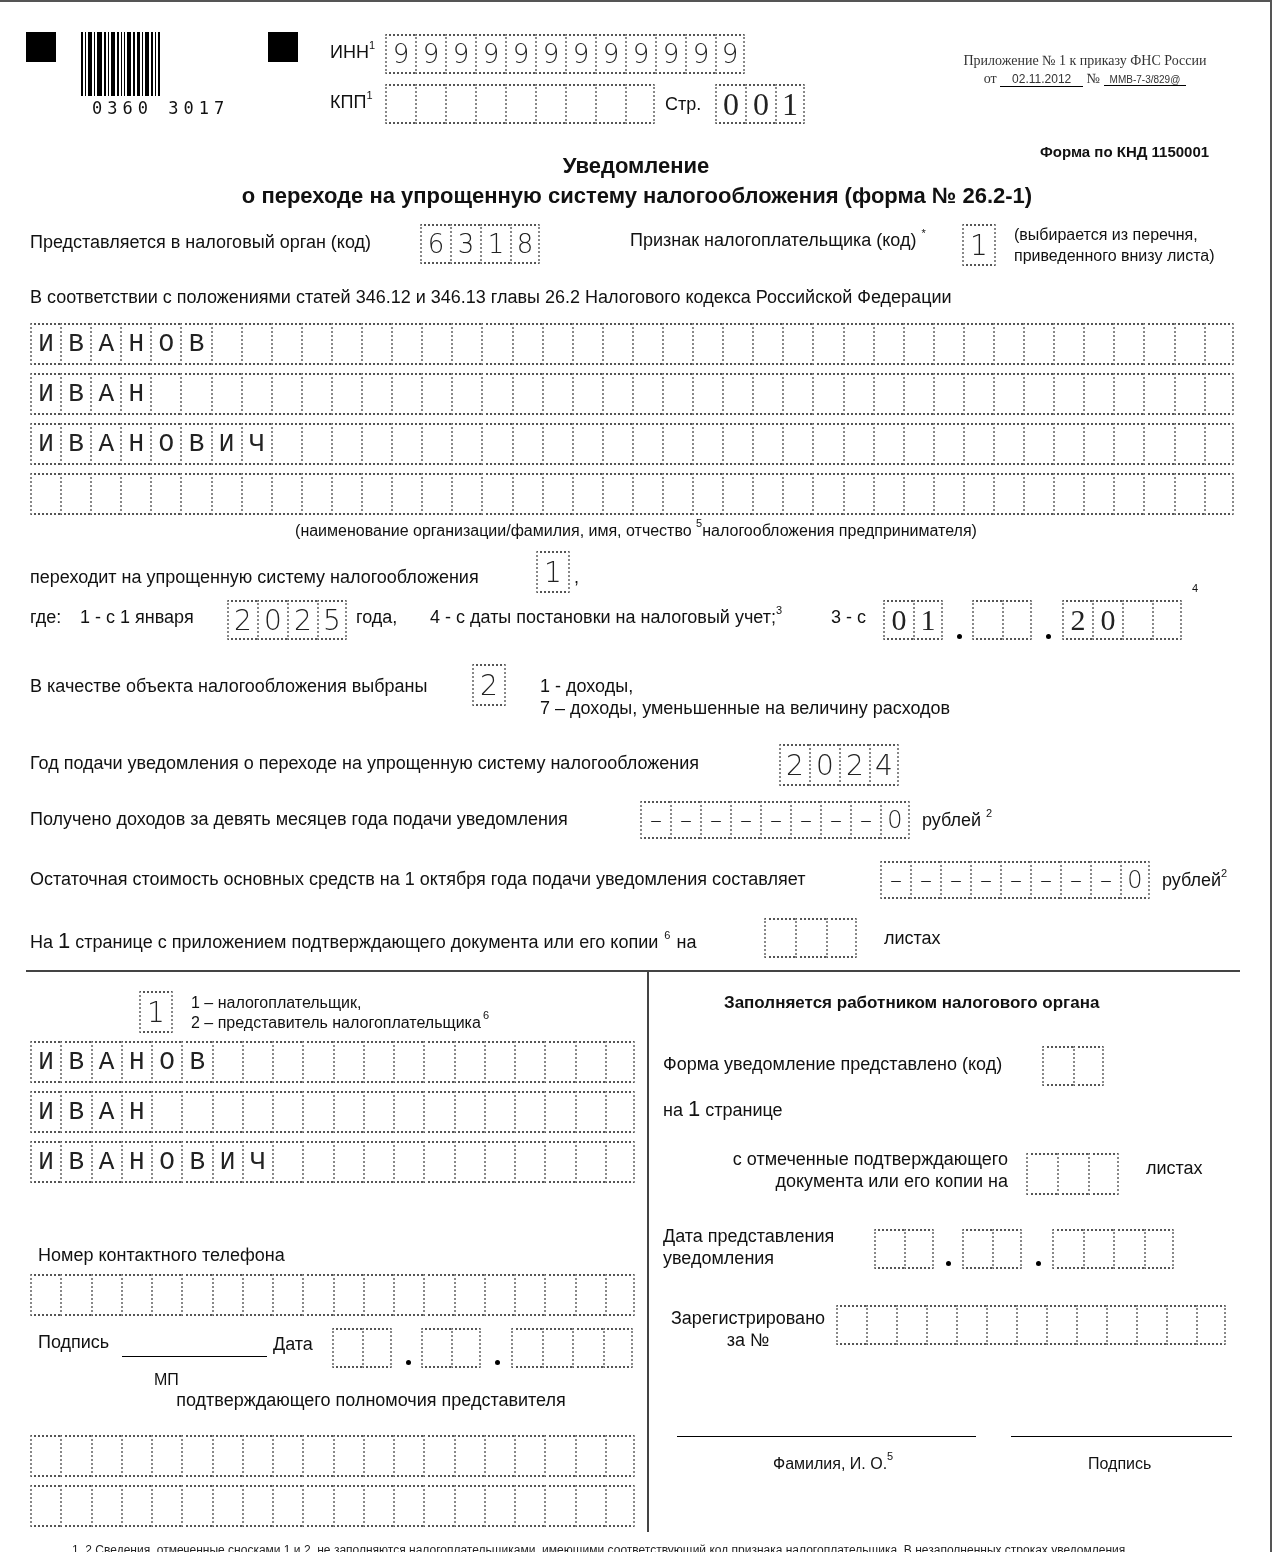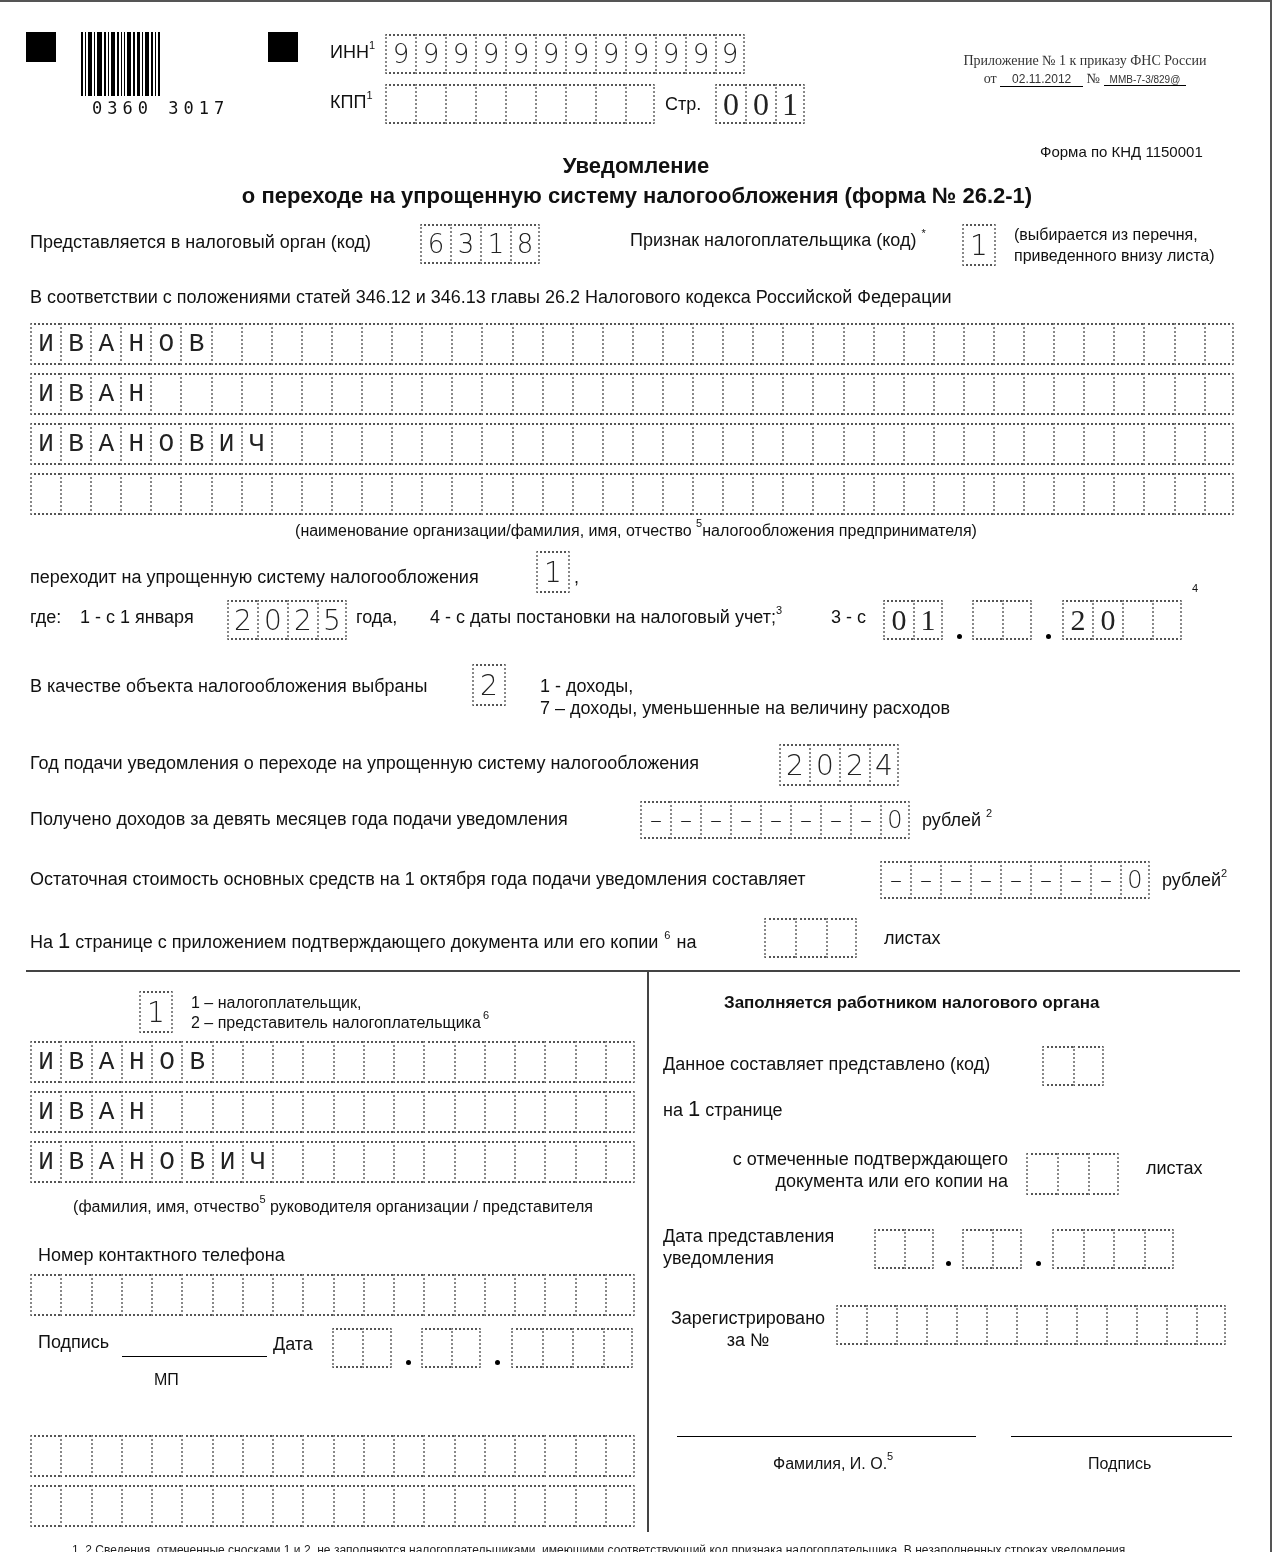--- a/index.html
+++ b/index.html
@@ -100,21 +100,21 @@
 
 <div class="abs appendix" style="left:930px;top:53px;width:310px;">
   <div>Приложение № 1 к приказу ФНС России</div>
   <div style="margin-top:2px;">
     <span>от</span>
     <span class="uline" style="font-family:'Liberation Sans',sans-serif;font-size:12px;padding:0 12px;">02.11.2012</span>
     <span>№</span>
     <span class="uline" style="font-family:'Liberation Sans',sans-serif;font-size:10px;padding:0 6px;">ММВ-7-3/829@</span>
   </div>
 </div>
-<div class="abs" style="left:1040px;top:143px;font-weight:normal;font-size:15px;">Форма по КНД 1150001</div>
+<div class="abs" style="left:1040px;top:143px;font-weight:bold;font-size:15px;">Форма по КНД 1150001</div>
 
 <div class="abs title" style="left:0;width:1272px;top:153px;">Уведомление</div>
 <div class="abs title" style="left:0;width:1274px;top:183px;">о  переходе на упрощенную систему налогообложения (форма № 26.2-1)</div>
 
 <div class="abs lbl" style="left:30px;top:232px;">Представляется в налоговый орган (код)</div>
 <div class="cells" style="left:420px;top:224px;">
     <div class="cell sans" style="width: 30px; height: 40px; font-size: 26px;">6</div>
     <div class="cell sans" style="width: 30px; height: 40px; font-size: 26px;">3</div>
     <div class="cell sans" style="width: 30px; height: 40px; font-size: 26px;">1</div>
     <div class="cell sans" style="width: 30px; height: 40px; font-size: 26px;">8</div>
@@ -463,21 +463,20 @@
       <div class="cell " style="width: 30.25px; height: 42px; font-size: 26px;"></div>
       <div class="cell " style="width: 30.25px; height: 42px; font-size: 26px;"></div>
       <div class="cell " style="width: 30.25px; height: 42px; font-size: 26px;"></div>
       <div class="cell " style="width: 30.25px; height: 42px; font-size: 26px;"></div>
       <div class="cell " style="width: 30.25px; height: 42px; font-size: 26px;"></div>
       <div class="cell " style="width: 30.25px; height: 42px; font-size: 26px;"></div>
       <div class="cell " style="width: 30.25px; height: 42px; font-size: 26px;"></div>
     </div>
   </div>
 <div class="abs sm" style="left:26px;width:614px;text-align:center;top:1196px;line-height:21px;">
-  <div><span>(фамилия, имя, отчество</span><span class="sup">5</span><span> руководителя организации / представителя</span></div>
 </div>
 <div class="abs lbl" style="left:38px;top:1245px;">Номер контактного телефона</div>
 <div class="cells" style="left:30px;top:1274px;">
     <div class="cell sans" style="width: 30.25px; height: 42px; font-size: 24px;"></div>
     <div class="cell sans" style="width: 30.25px; height: 42px; font-size: 24px;"></div>
     <div class="cell sans" style="width: 30.25px; height: 42px; font-size: 24px;"></div>
     <div class="cell sans" style="width: 30.25px; height: 42px; font-size: 24px;"></div>
     <div class="cell sans" style="width: 30.25px; height: 42px; font-size: 24px;"></div>
     <div class="cell sans" style="width: 30.25px; height: 42px; font-size: 24px;"></div>
     <div class="cell sans" style="width: 30.25px; height: 42px; font-size: 24px;"></div>
@@ -510,20 +509,21 @@
   </div>
 <div class="dot" style="left:495px;top:1360px;"></div>
 <div class="cells" style="left:511px;top:1328px;">
     <div class="cell sans" style="width: 30.5px; height: 40px; font-size: 24px;"></div>
     <div class="cell sans" style="width: 30.5px; height: 40px; font-size: 24px;"></div>
     <div class="cell sans" style="width: 30.5px; height: 40px; font-size: 24px;"></div>
     <div class="cell sans" style="width: 30.5px; height: 40px; font-size: 24px;"></div>
   </div>
 <div class="abs sm" style="left:154px;top:1371px;">МП</div>
 <div class="abs lbl" style="left:26px;width:690px;text-align:center;top:1389px;line-height:22px;">
+  <div>подтверждающего полномочия представителя</div>
 </div>
 <div id="doc-rows">
     <div class="cells" style="left: 30px; top: 1435px;">
       <div class="cell " style="width: 30.25px; height: 42px; font-size: 26px;"></div>
       <div class="cell " style="width: 30.25px; height: 42px; font-size: 26px;"></div>
       <div class="cell " style="width: 30.25px; height: 42px; font-size: 26px;"></div>
       <div class="cell " style="width: 30.25px; height: 42px; font-size: 26px;"></div>
       <div class="cell " style="width: 30.25px; height: 42px; font-size: 26px;"></div>
       <div class="cell " style="width: 30.25px; height: 42px; font-size: 26px;"></div>
       <div class="cell " style="width: 30.25px; height: 42px; font-size: 26px;"></div>
@@ -559,21 +559,21 @@
       <div class="cell " style="width: 30.25px; height: 42px; font-size: 26px;"></div>
       <div class="cell " style="width: 30.25px; height: 42px; font-size: 26px;"></div>
       <div class="cell " style="width: 30.25px; height: 42px; font-size: 26px;"></div>
       <div class="cell " style="width: 30.25px; height: 42px; font-size: 26px;"></div>
       <div class="cell " style="width: 30.25px; height: 42px; font-size: 26px;"></div>
       <div class="cell " style="width: 30.25px; height: 42px; font-size: 26px;"></div>
     </div>
   </div>
 
 <div class="abs" style="left:724px;top:993px;font-weight:bold;font-size:17px;">Заполняется работником налогового органа</div>
-<div class="abs lbl" style="left:663px;top:1054px;">Данное составляет представлено (код)</div>
+<div class="abs lbl" style="left:663px;top:1054px;">Форма уведомление представлено (код)</div>
 <div class="cells" style="left:1042px;top:1046px;">
     <div class="cell sans" style="width: 31px; height: 40px; font-size: 24px;"></div>
     <div class="cell sans" style="width: 31px; height: 40px; font-size: 24px;"></div>
   </div>
 <div class="abs lbl" style="left:663px;top:1096px;">
   <span>на</span> <span style="font-size:22px;">1</span> <span>странице</span>
 </div>
 <div class="abs lbl" style="left:660px;width:348px;text-align:right;top:1148px;line-height:22px;">
   <div>с отмеченные подтверждающего</div>
   <div>документа или его копии на</div>

